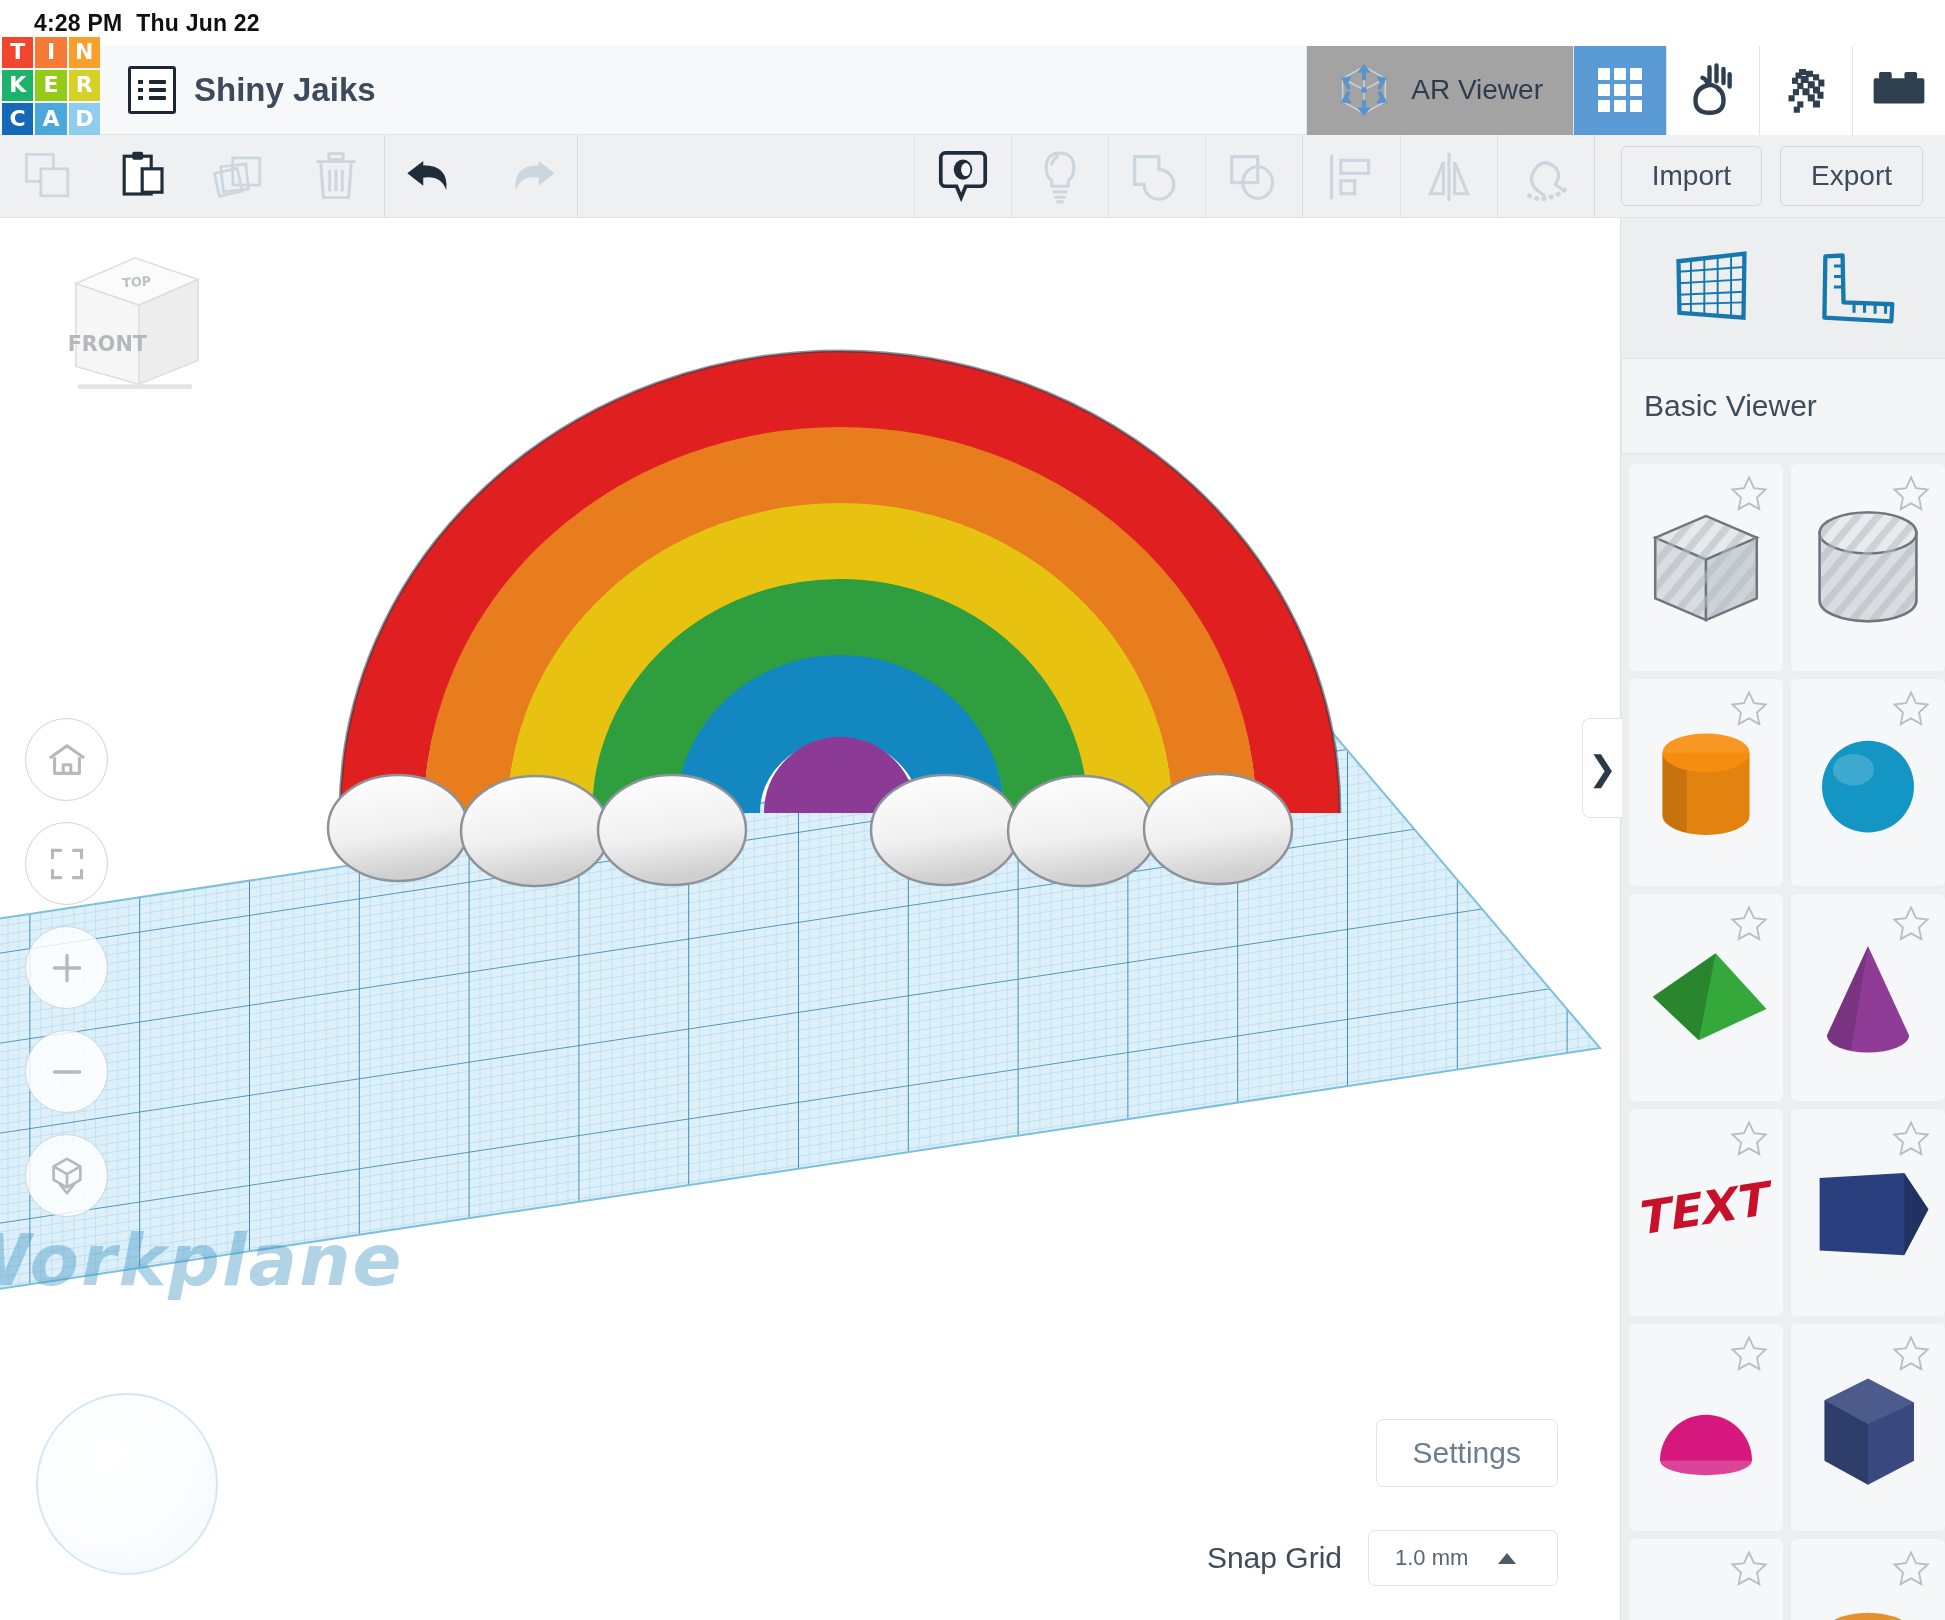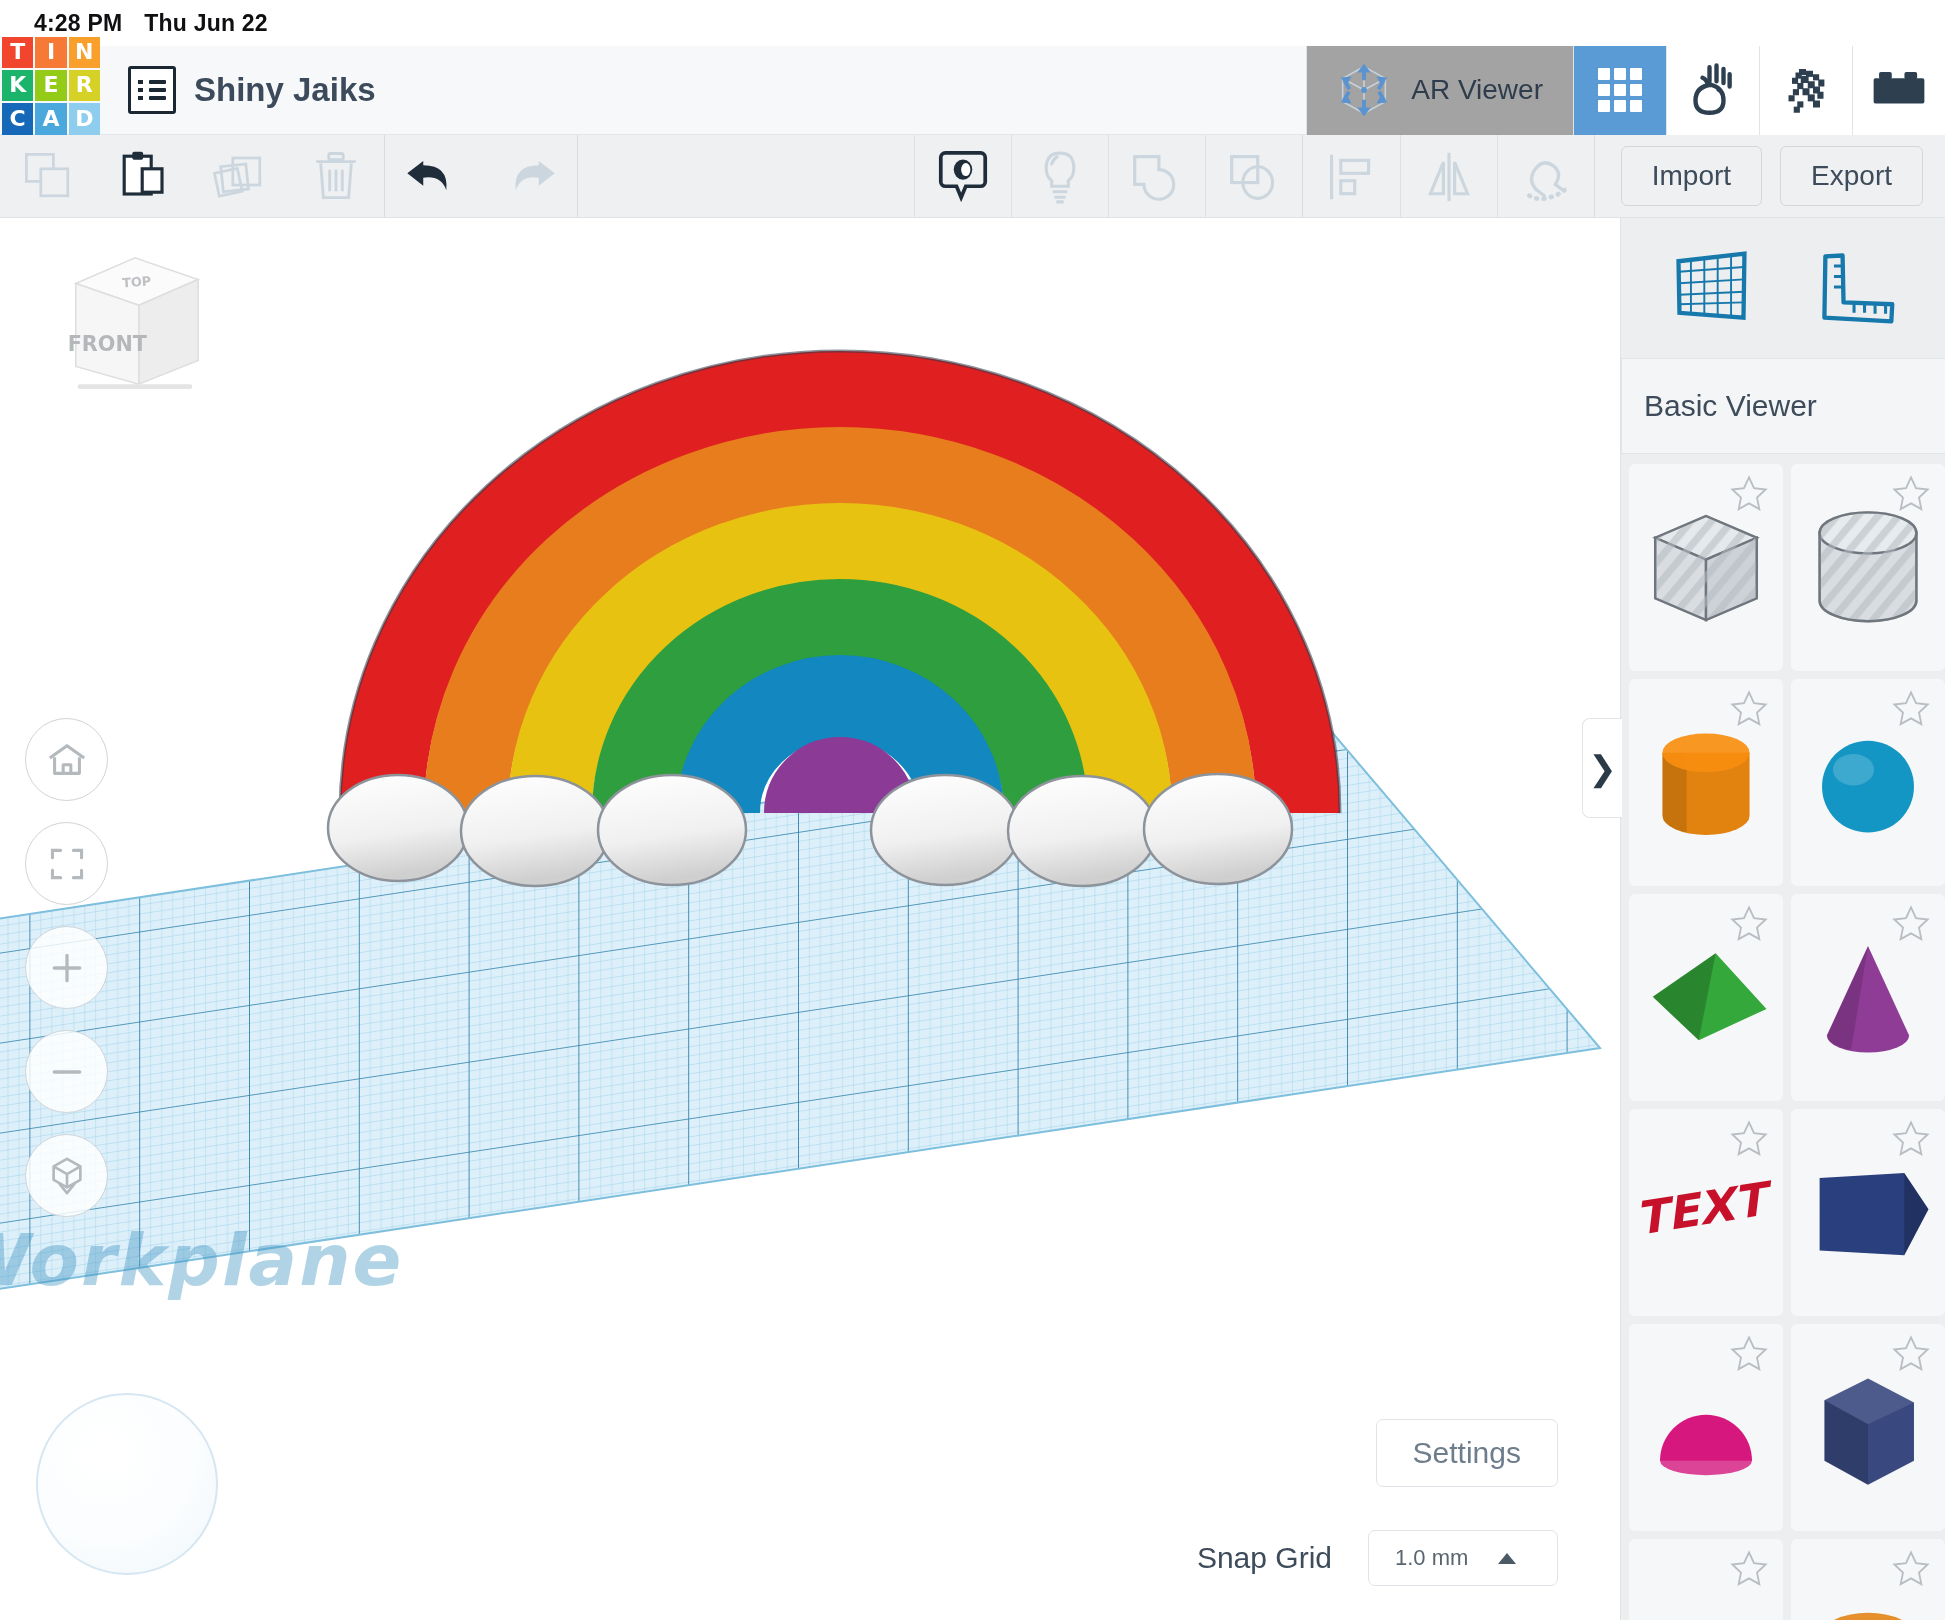--- a/index.html
+++ b/index.html
@@ -6,21 +6,21 @@
   html, body {
     width: 1945px; height: 1620px;
     font-family: "Liberation Sans", sans-serif;
     background: #ffffff; overflow: hidden;
   }
   #app { position: relative; width: 1945px; height: 1620px; }
 
   
   .statusbar {
     position: absolute; left: 0; top: 0; width: 1945px; height: 46px;
-    background: #ffffff; display: flex; align-items: center; gap: 22px;
+    background: #ffffff; display: flex; align-items: center; gap: 14px;
     padding-left: 34px;
   }
   .statusbar .st-time, .statusbar .st-date {
     font-size: 23px; font-weight: bold; color: #101013; letter-spacing: .2px;
   }
 
   
   .appheader {
     position: absolute; left: 0; top: 46px; width: 1945px; height: 89px;
     background: #f7f8f9; display: flex; align-items: center;
@@ -122,21 +122,21 @@
     color: rgba(70,150,195,.42); letter-spacing: 2px;
     font-family: "DejaVu Sans", sans-serif; pointer-events: none;
   }
   .settings-btn {
     position: absolute; right: 62px; bottom: 133px;
     background: #ffffff; border: 1px solid #e0e4e8; border-radius: 7px;
     padding: 16px 36px; font-size: 30px; color: #6e7d8c;
   }
   .snaprow {
     position: absolute; right: 62px; bottom: 34px;
-    display: flex; align-items: center; gap: 36px;
+    display: flex; align-items: center; gap: 26px;
   }
   .snaprow .lbl { font-size: 30px; color: #3d4b5a; }
   .snapsel {
     background: #ffffff; border: 1px solid #e0e4e8; border-radius: 7px;
     padding: 14px 20px 14px 26px; font-size: 22px; color: #59666f;
     display: flex; align-items: center; gap: 30px; min-width: 190px;
   }
   .caret-up {
     width: 0; height: 0; border-left: 9px solid transparent;
     border-right: 9px solid transparent; border-bottom: 11px solid #4c5a66;

